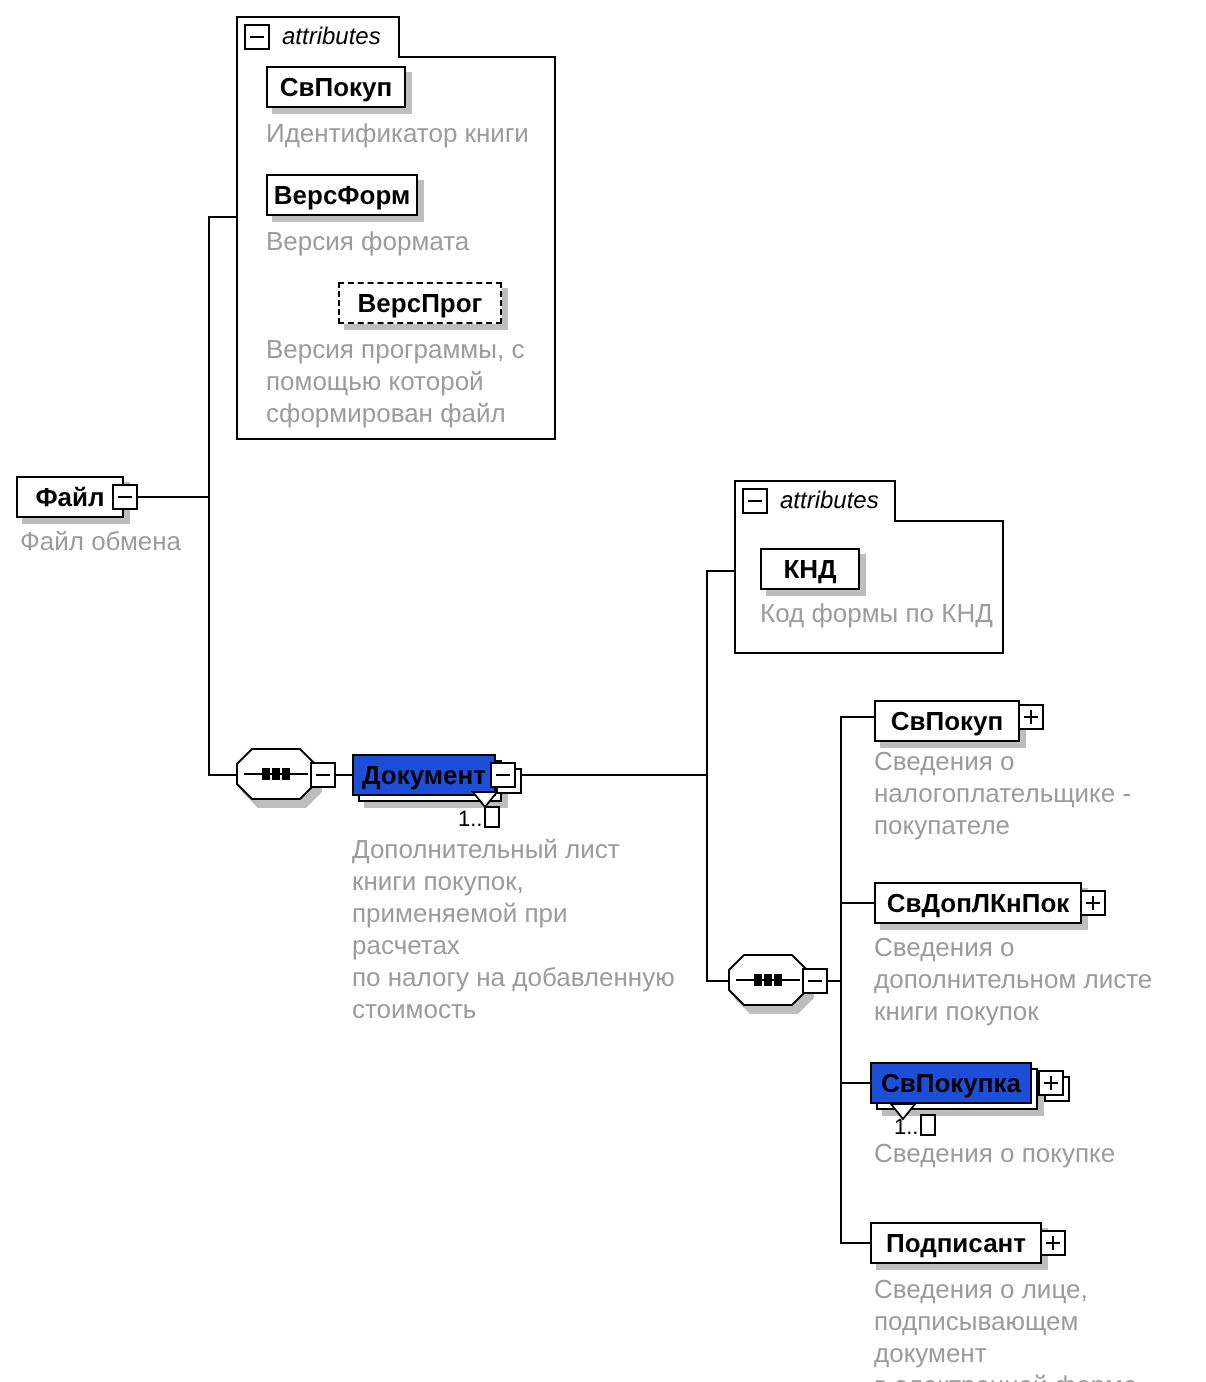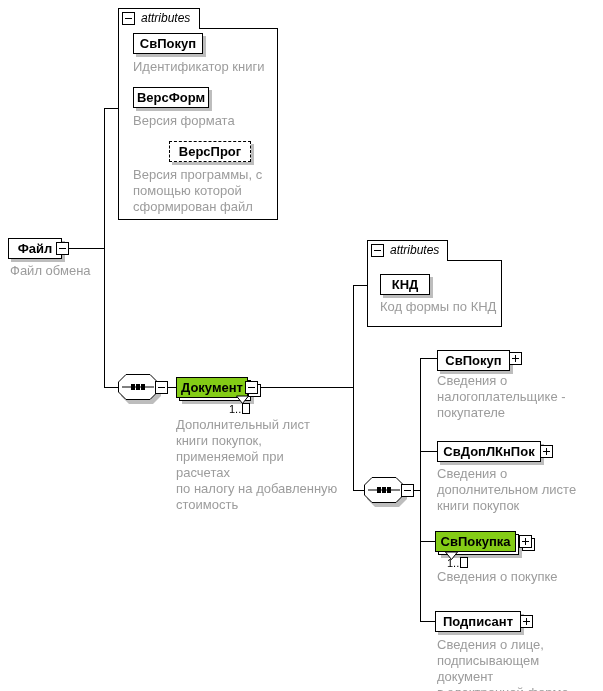--- a/index.html
+++ b/index.html
@@ -10,21 +10,21 @@
   .vline{position:absolute;width:1px;background:#000;z-index:1;}
   
   .el{position:absolute;box-sizing:border-box;height:21px;background:#fff;border:1px solid #000;
       font-weight:bold;font-size:13px;line-height:19px;text-align:center;color:#000;
       box-shadow:3px 3px 0 #bdbdbd;z-index:3;white-space:nowrap;}
   .el.dashed{border-style:dashed;margin-left:36px;}
   .multi{position:absolute;z-index:3;}
   .multi .back{position:absolute;left:3px;top:3px;box-sizing:border-box;height:21px;width:100%;
       background:#fff;border:1px solid #000;box-shadow:3px 3px 0 #bdbdbd;z-index:2;}
   .multi .front{position:absolute;left:0;top:0;box-sizing:border-box;height:21px;width:100%;
-      background:#84cc16;border:1px solid #000;font-weight:bold;font-size:13px;line-height:19px;
+      background:#1d4ed8;border:1px solid #000;font-weight:bold;font-size:13px;line-height:19px;
       text-align:center;z-index:3;white-space:nowrap;}
   
   .desc{position:absolute;font-size:13px;line-height:16px;color:#9c9c9c;z-index:2;white-space:pre-line;}
   
   .attr-body{position:absolute;box-sizing:border-box;background:#fff;border:1px solid #000;z-index:0;}
   .attr-tab{position:absolute;box-sizing:border-box;height:21px;background:#fff;border:1px solid #000;
       border-bottom:none;z-index:2;font-style:italic;font-size:12px;line-height:19px;color:#000;}
   .attr-tab span{margin-left:22px;}
   
   .exp{position:absolute;box-sizing:border-box;width:13px;height:13px;background:#fff;

